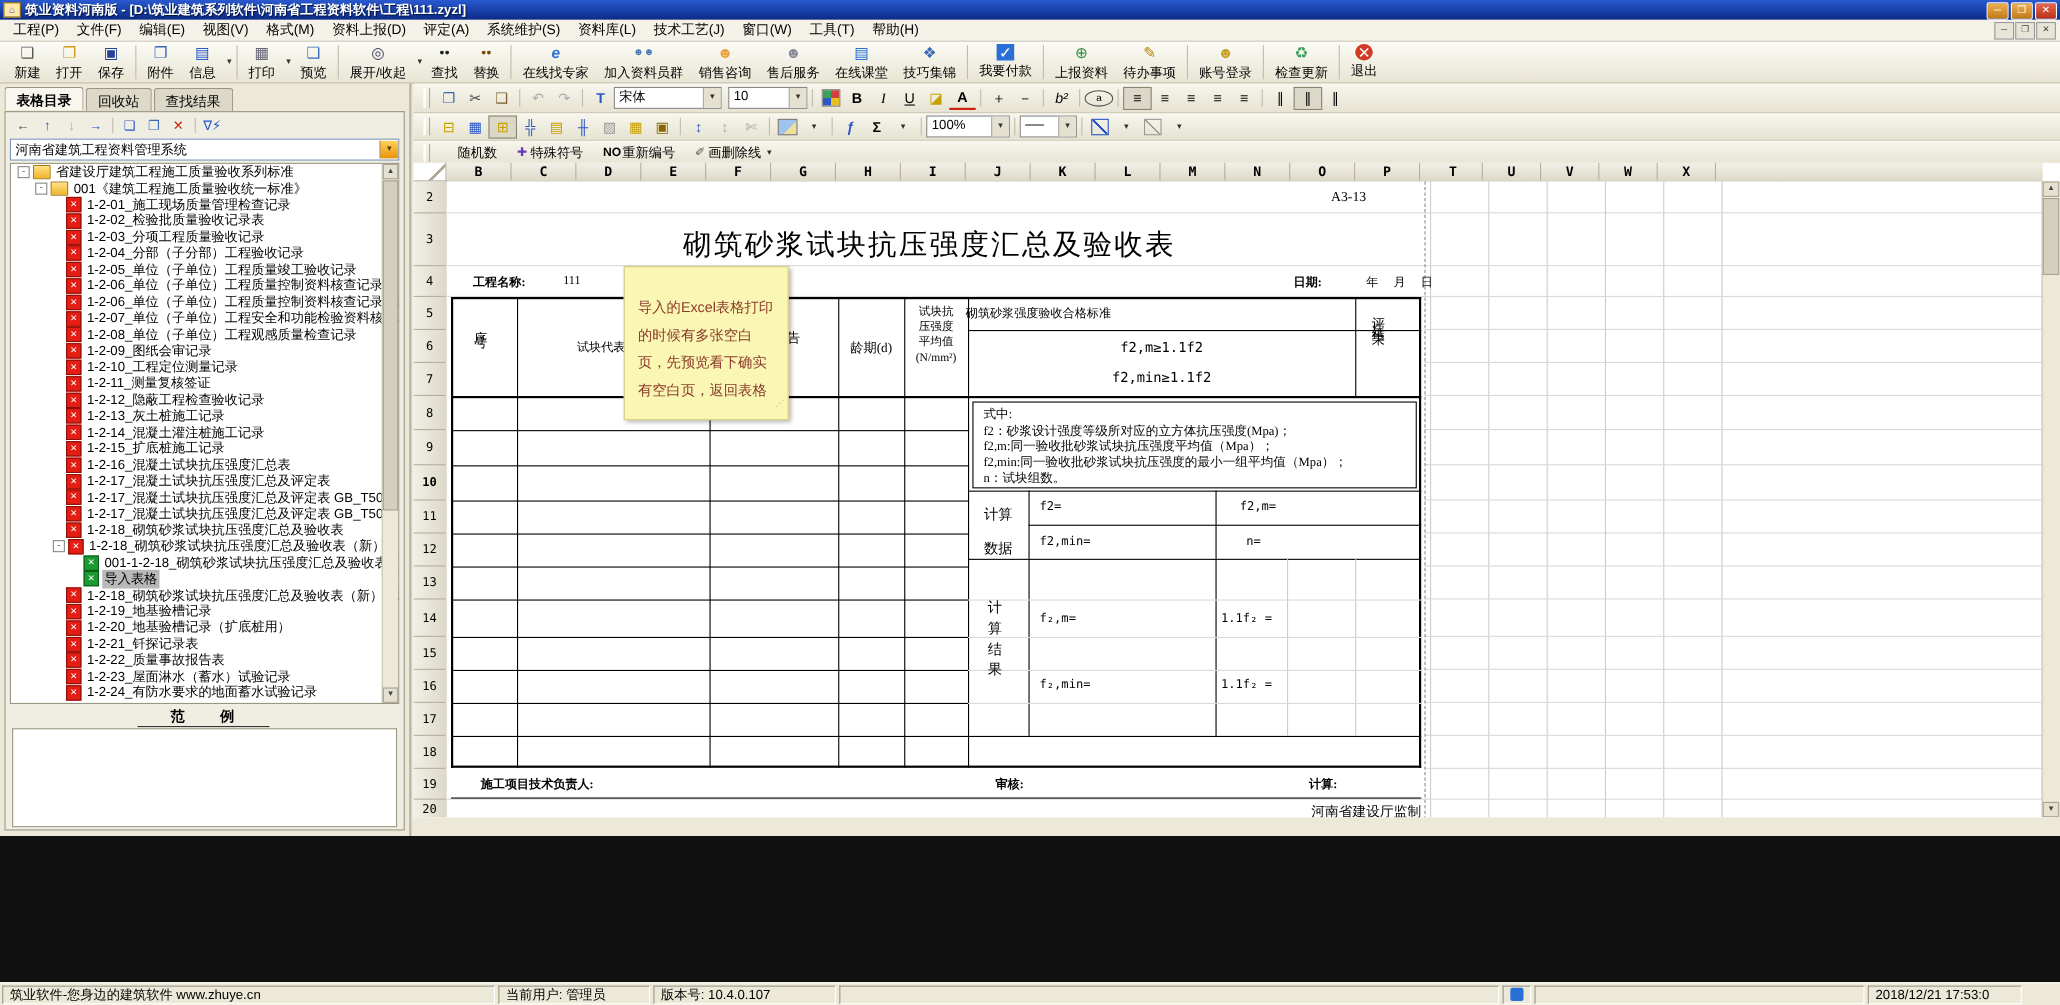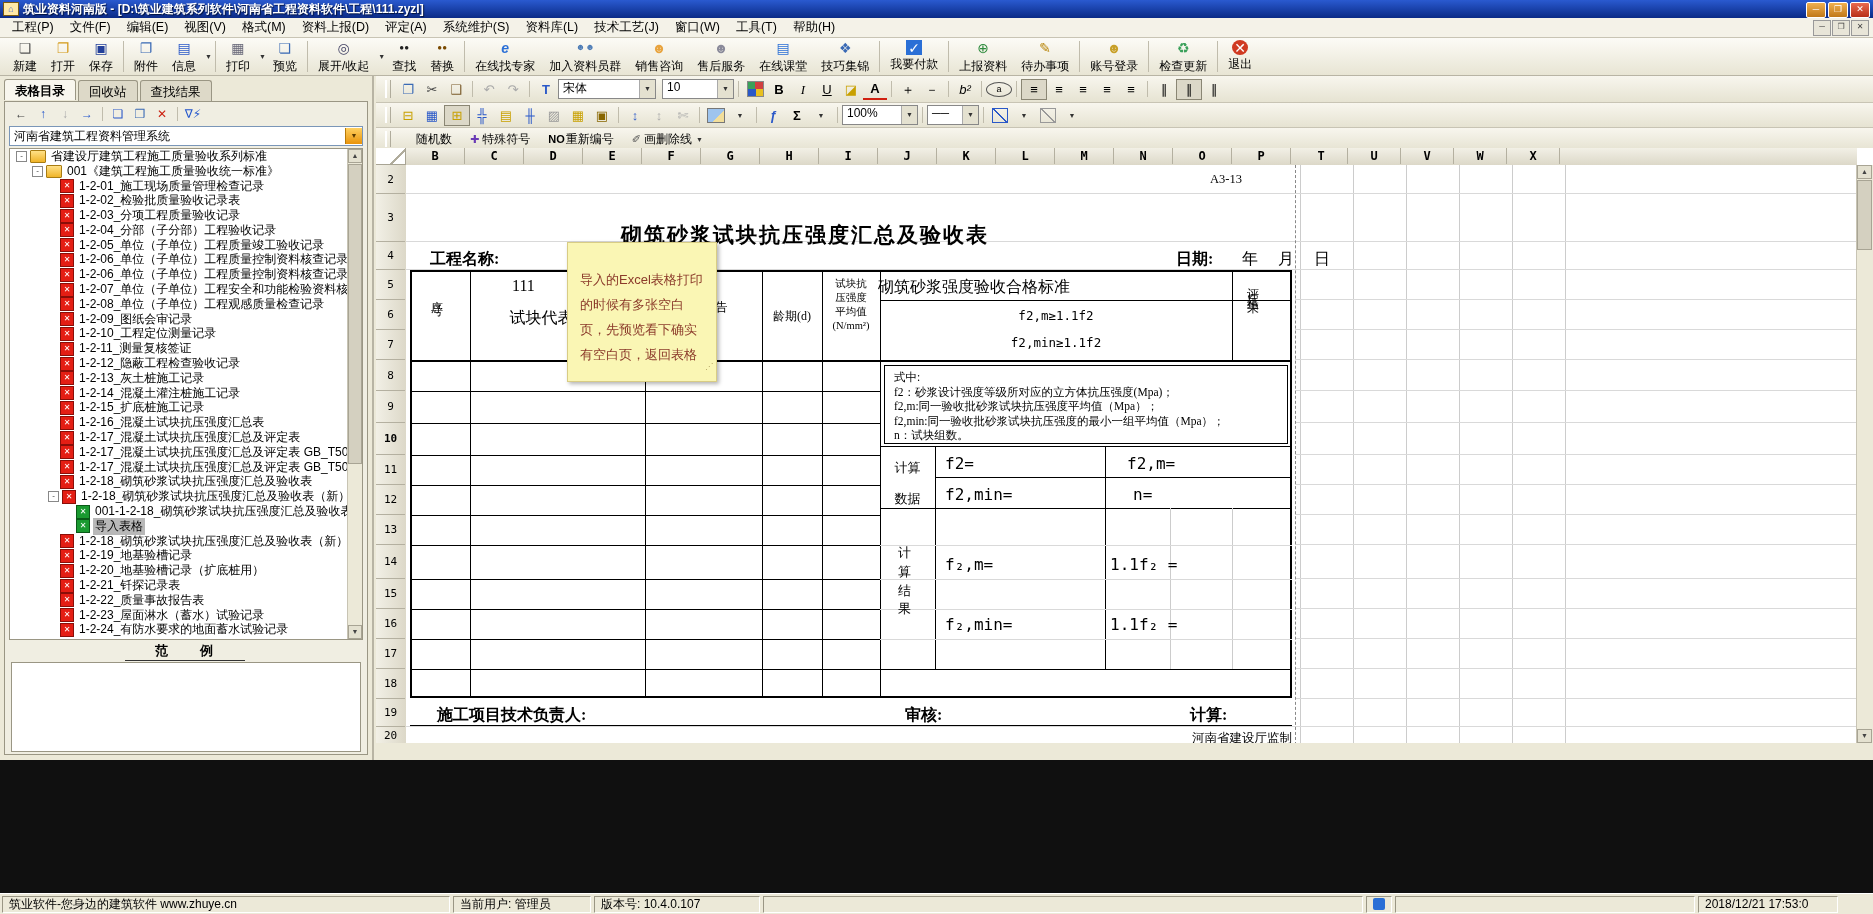--- a/index.html
+++ b/index.html
@@ -96,24 +96,24 @@
   .rowheads{position:absolute;left:0;top:17px;width:30px;bottom:0;background:linear-gradient(90deg,#f2f0e6,#dcd8c8);border-right:1px solid #a8a494;}
   .rowcell{position:absolute;left:0;width:29px;border-bottom:1px solid #b4b0a0;text-align:center;
     font-family:"DejaVu Sans Mono",monospace;font-size:11px;display:flex;align-items:center;justify-content:center;box-sizing:border-box;}
   .rowcell.current{font-weight:bold;}
   .sheet{position:absolute;left:30px;top:17px;width:1451px;height:578px;background:#fff;
     font-family:"Liberation Serif","DejaVu Serif",serif;}
   .gl{position:absolute;background:#d9d9d9;}
   .glv{position:absolute;background:#cccccc;}
   .ln{position:absolute;background:#000;}
   .pagebreak{position:absolute;left:889px;top:0;height:580px;width:0;border-left:1px dashed #888;}
-  .stext{position:absolute;white-space:nowrap;font-size:16px;}
+  .stext{position:absolute;white-space:nowrap;font-size:11px;}
   .spre{white-space:pre-line;text-align:center;}
   .vtext{position:absolute;writing-mode:vertical-rl;text-orientation:upright;font-size:12px;}
-  .sheet-title{position:absolute;font-size:21px;font-weight:bold;letter-spacing:2px;white-space:nowrap;margin-top:16px;}
+  .sheet-title{position:absolute;font-size:26px;font-weight:normal;letter-spacing:2px;white-space:nowrap;}
   .formbox{position:absolute;border:1.5px solid #000;box-sizing:border-box;}
   .fnote{position:absolute;font-size:11.5px;line-height:14.5px;white-space:pre-line;}
 
   
   .sticky{position:absolute;left:161px;top:77px;width:150px;height:140px;background:#faf6b4;border:1px solid #d8cc84;
     box-shadow:2px 2px 4px rgba(0,0,0,.3);padding:24px 8px 6px 12px;box-sizing:border-box;
     font-family:"Liberation Sans","DejaVu Sans",sans-serif;font-size:13px;line-height:25px;color:#8b3a2a;}
   .sticky .grip-dots{position:absolute;right:3px;bottom:2px;font-size:8px;color:#b0a060;}
 
   
@@ -709,21 +709,21 @@
             <div class="gl" style="top: 76px; height: 1px; left: 0px; width: 1451px;"></div>
             <div class="gl" style="top: 28px; height: 1px; left: 0px; width: 1451px;"></div>
 
           <div class="pagebreak"></div>
 
           <div class="stext" style="left:780px;top:7px;width:80px;text-align:center;font-size:12.5px">A3-13</div>
 
           <div class="sheet-title" style="left:215px;top:40px;">砌筑砂浆试块抗压强度汇总及验收表</div>
 
           <div class="stext" style="left:24px;top:84px;font-weight:bold">工程名称:</div>
-          <div class="stext" style="left:106px;top:84px;margin-top:28px;">111</div>
+          <div class="stext" style="left:106px;top:84px;">111</div>
           <div class="stext" style="left:770px;top:84px;font-weight:bold">日期:</div>
           <div class="stext" style="left:836px;top:84px;">年　 月　 日</div>
 
           <div class="ln" style="left:4px;top:105px;width:882px;height:2px"></div>
           <div class="ln" style="left:4px;top:531px;width:882px;height:2px"></div>
           <div class="ln" style="left:4px;top:105px;width:2px;height:428px"></div>
           <div class="ln" style="left:884px;top:105px;width:2px;height:428px"></div>
 
           <div class="ln" style="left:64px;top:105px;width:1px;height:428px"></div>
           <div class="ln" style="left:239px;top:105px;width:1px;height:428px"></div>

